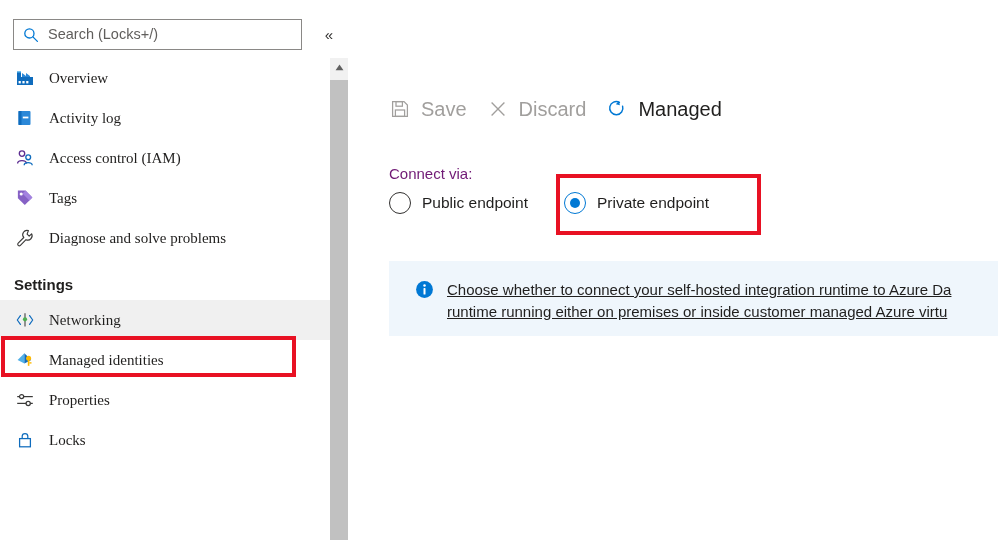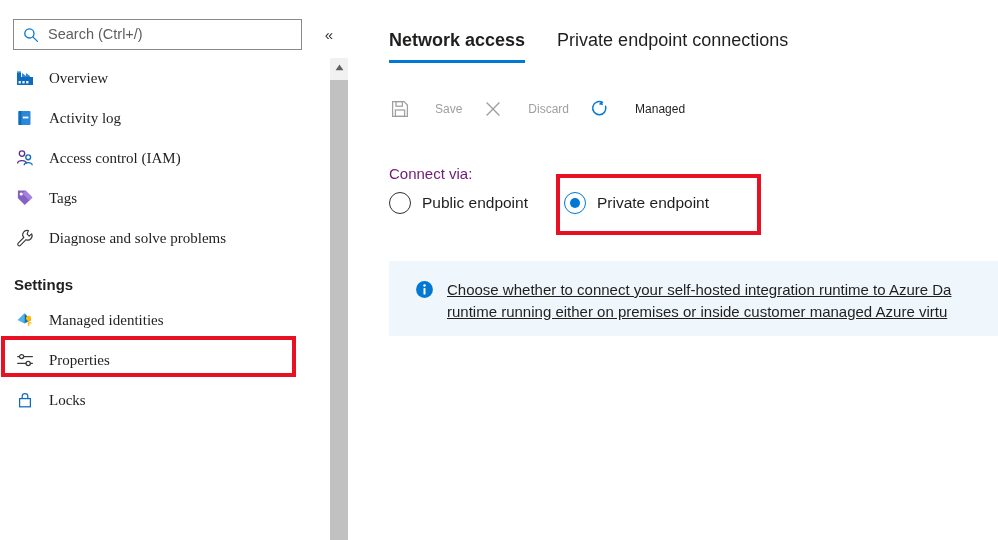--- a/index.html
+++ b/index.html
@@ -133,22 +133,22 @@
   .cmd {
     display: flex; align-items: center;
     margin-right: 20px;
     cursor: pointer;
   }
   .cmd .cico {
     width: 22px; height: 22px; flex: 0 0 22px;
     display: flex; align-items: center; justify-content: center;
   }
   .cmd .clbl {
-    margin-left: 24px;
-    font-size: 12px;
+    margin-left: 10px;
+    font-size: 20px;
     line-height: 1;
     white-space: nowrap;
   }
   .cmd.disabled .clbl { color: #a19f9d; }
   .cmd.enabled  .clbl { color: #201f1e; }
 
   .connect-label {
     position: absolute; left: 39px; top: 165px;
     font-size: 15px; color: #701a75;
   }
@@ -222,21 +222,21 @@
   <div class="sidebar">
 
     <div class="search-row">
       <div class="search-box">
         <span class="search-icon">
           <svg width="16" height="16" viewBox="0 0 16 16">
             <circle cx="6.4" cy="6.4" r="4.6" fill="none" stroke="#0078d4" stroke-width="1.3"></circle>
             <line x1="9.9" y1="9.9" x2="14.4" y2="14.4" stroke="#0078d4" stroke-width="1.3" stroke-linecap="round"></line>
           </svg>
         </span>
-        <span class="search-placeholder">Search (Ctrl+/)</span>
+        <span class="search-placeholder">Search (Locks+/)</span>
       </div>
       <div class="collapse-btn">«</div>
     </div>
 
     <div class="nav-list">
 
       <div class="nav-item">
         <span class="ico">
           <svg width="20" height="20" viewBox="0 0 20 20">
             <rect x="2" y="9" width="16" height="8" fill="#0f6cbd"></rect>
@@ -289,20 +289,31 @@
         <span class="ico">
           <svg width="20" height="20" viewBox="0 0 20 20">
             <path d="M13.4 2.6 a4.3 4.3 0 0 0 -4.6 6.9 L3.2 15.1 a1.55 1.55 0 0 0 2.2 2.2 l5.6 -5.6 a4.3 4.3 0 0 0 5.6 -5.9 l-2.4 2.4 -2.1 -2.1 Z" fill="none" stroke="#3b3a39" stroke-width="1.15" stroke-linejoin="round"></path>
           </svg>
         </span>
         <span class="lbl">Diagnose and solve problems</span>
       </div>
 
       <div class="section-header">Settings</div>
 
+      <div class="nav-item selected">
+        <span class="ico">
+          <svg width="20" height="20" viewBox="0 0 20 20">
+            <path d="M5.4 5.6 L2.3 10 L5.4 14.4" fill="none" stroke="#0f6cbd" stroke-width="1.2" stroke-linecap="round" stroke-linejoin="round"></path>
+            <path d="M14.6 5.6 L17.7 10 L14.6 14.4" fill="none" stroke="#0f6cbd" stroke-width="1.2" stroke-linecap="round" stroke-linejoin="round"></path>
+            <line x1="10" y1="3.2" x2="10" y2="16.6" stroke="#3b3a39" stroke-width="1.05"></line>
+            <circle cx="10" cy="9.3" r="2.1" fill="#4caf50"></circle>
+          </svg>
+        </span>
+        <span class="lbl">Networking</span>
+      </div>
 
       <div class="nav-item">
         <span class="ico">
           <svg width="20" height="20" viewBox="0 0 20 20">
             <path d="M9.4 3.2 L2.6 10 L9.4 13.4 Z" fill="#50b0e8"></path>
             <path d="M9.4 3.2 L16.2 10 L9.4 13.4 Z" fill="#0f6cbd"></path>
             <circle cx="13.6" cy="8.2" r="2.5" fill="#ffb900"></circle>
             <rect x="12.8" y="9.6" width="1.6" height="6.2" fill="#ffb900"></rect>
             <rect x="14.4" y="12.2" width="2.1" height="1.4" fill="#ffb900"></rect>
           </svg>
@@ -338,28 +349,20 @@
       <svg width="9" height="7" viewBox="0 0 9 7">
           <path d="M4.5 0.6 L8.4 6.2 L0.6 6.2 Z" fill="#606060"></path>
         </svg>
     </div>
     <div class="sb-thumb"></div>
     <div class="sb-divider"></div>
   </div>
 
   <div class="main">
 
-    <div class="tabs">
-      <div class="tab active">
-        <span>Network access</span>
-      </div>
-      <div class="tab">
-        <span>Private endpoint connections</span>
-      </div>
-    </div>
 
     <div class="cmdbar">
       <div class="cmd disabled">
         <span class="cico">
           <svg width="20" height="20" viewBox="0 0 20 20">
             <path d="M2.6 2.6 H14 L17.4 6 V17.4 H2.6 Z" fill="none" stroke="#a19f9d" stroke-width="1.25"></path>
             <rect x="6" y="2.6" width="6.4" height="4.6" fill="none" stroke="#a19f9d" stroke-width="1.25"></rect>
             <rect x="5.4" y="11" width="9.2" height="6.4" fill="none" stroke="#a19f9d" stroke-width="1.25"></rect>
           </svg>
         </span>

